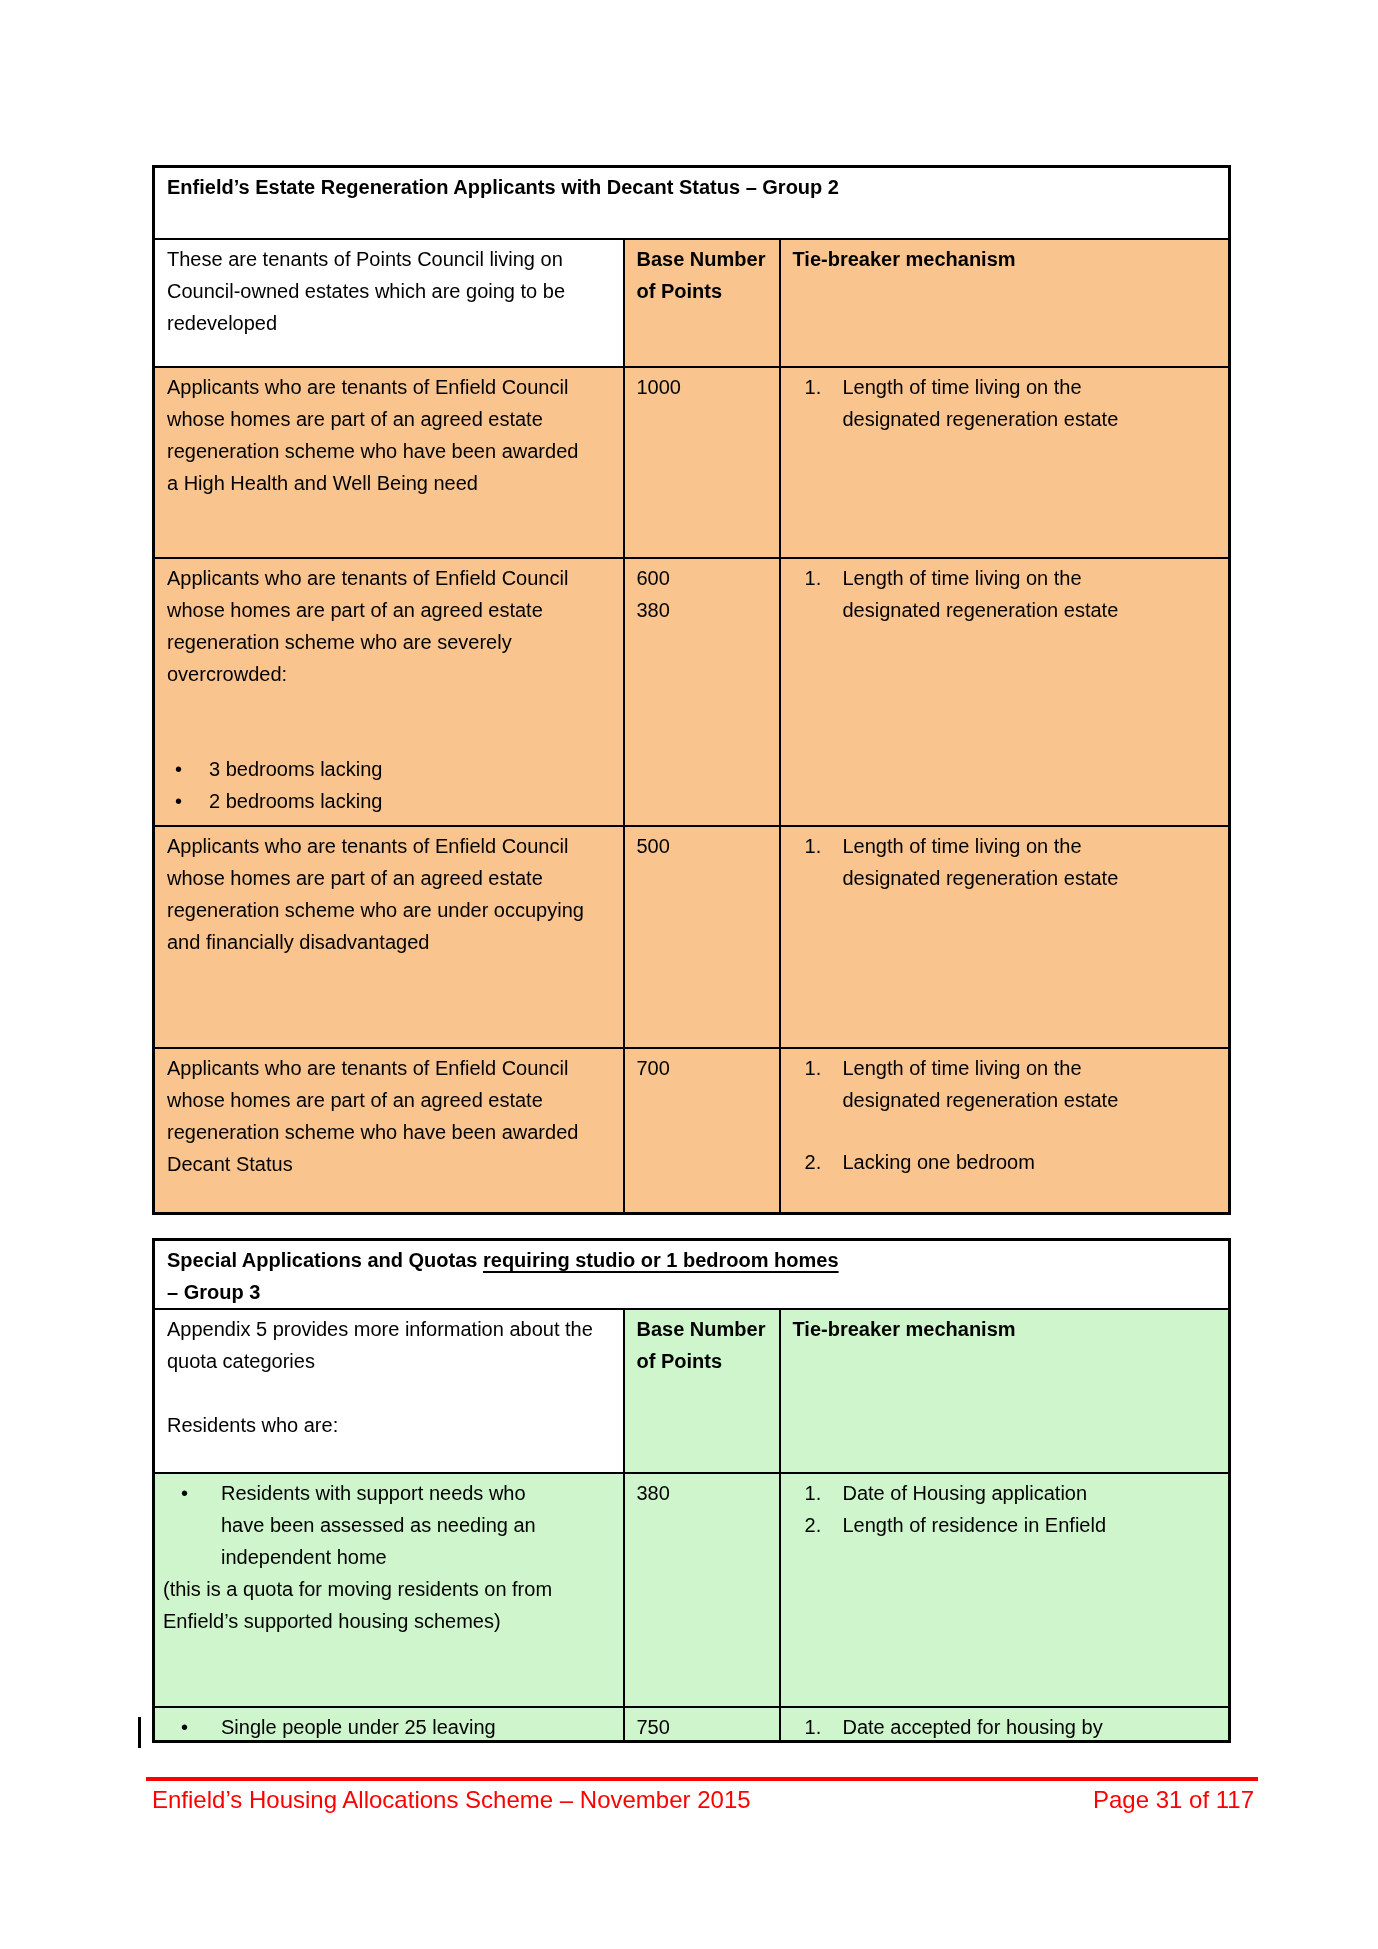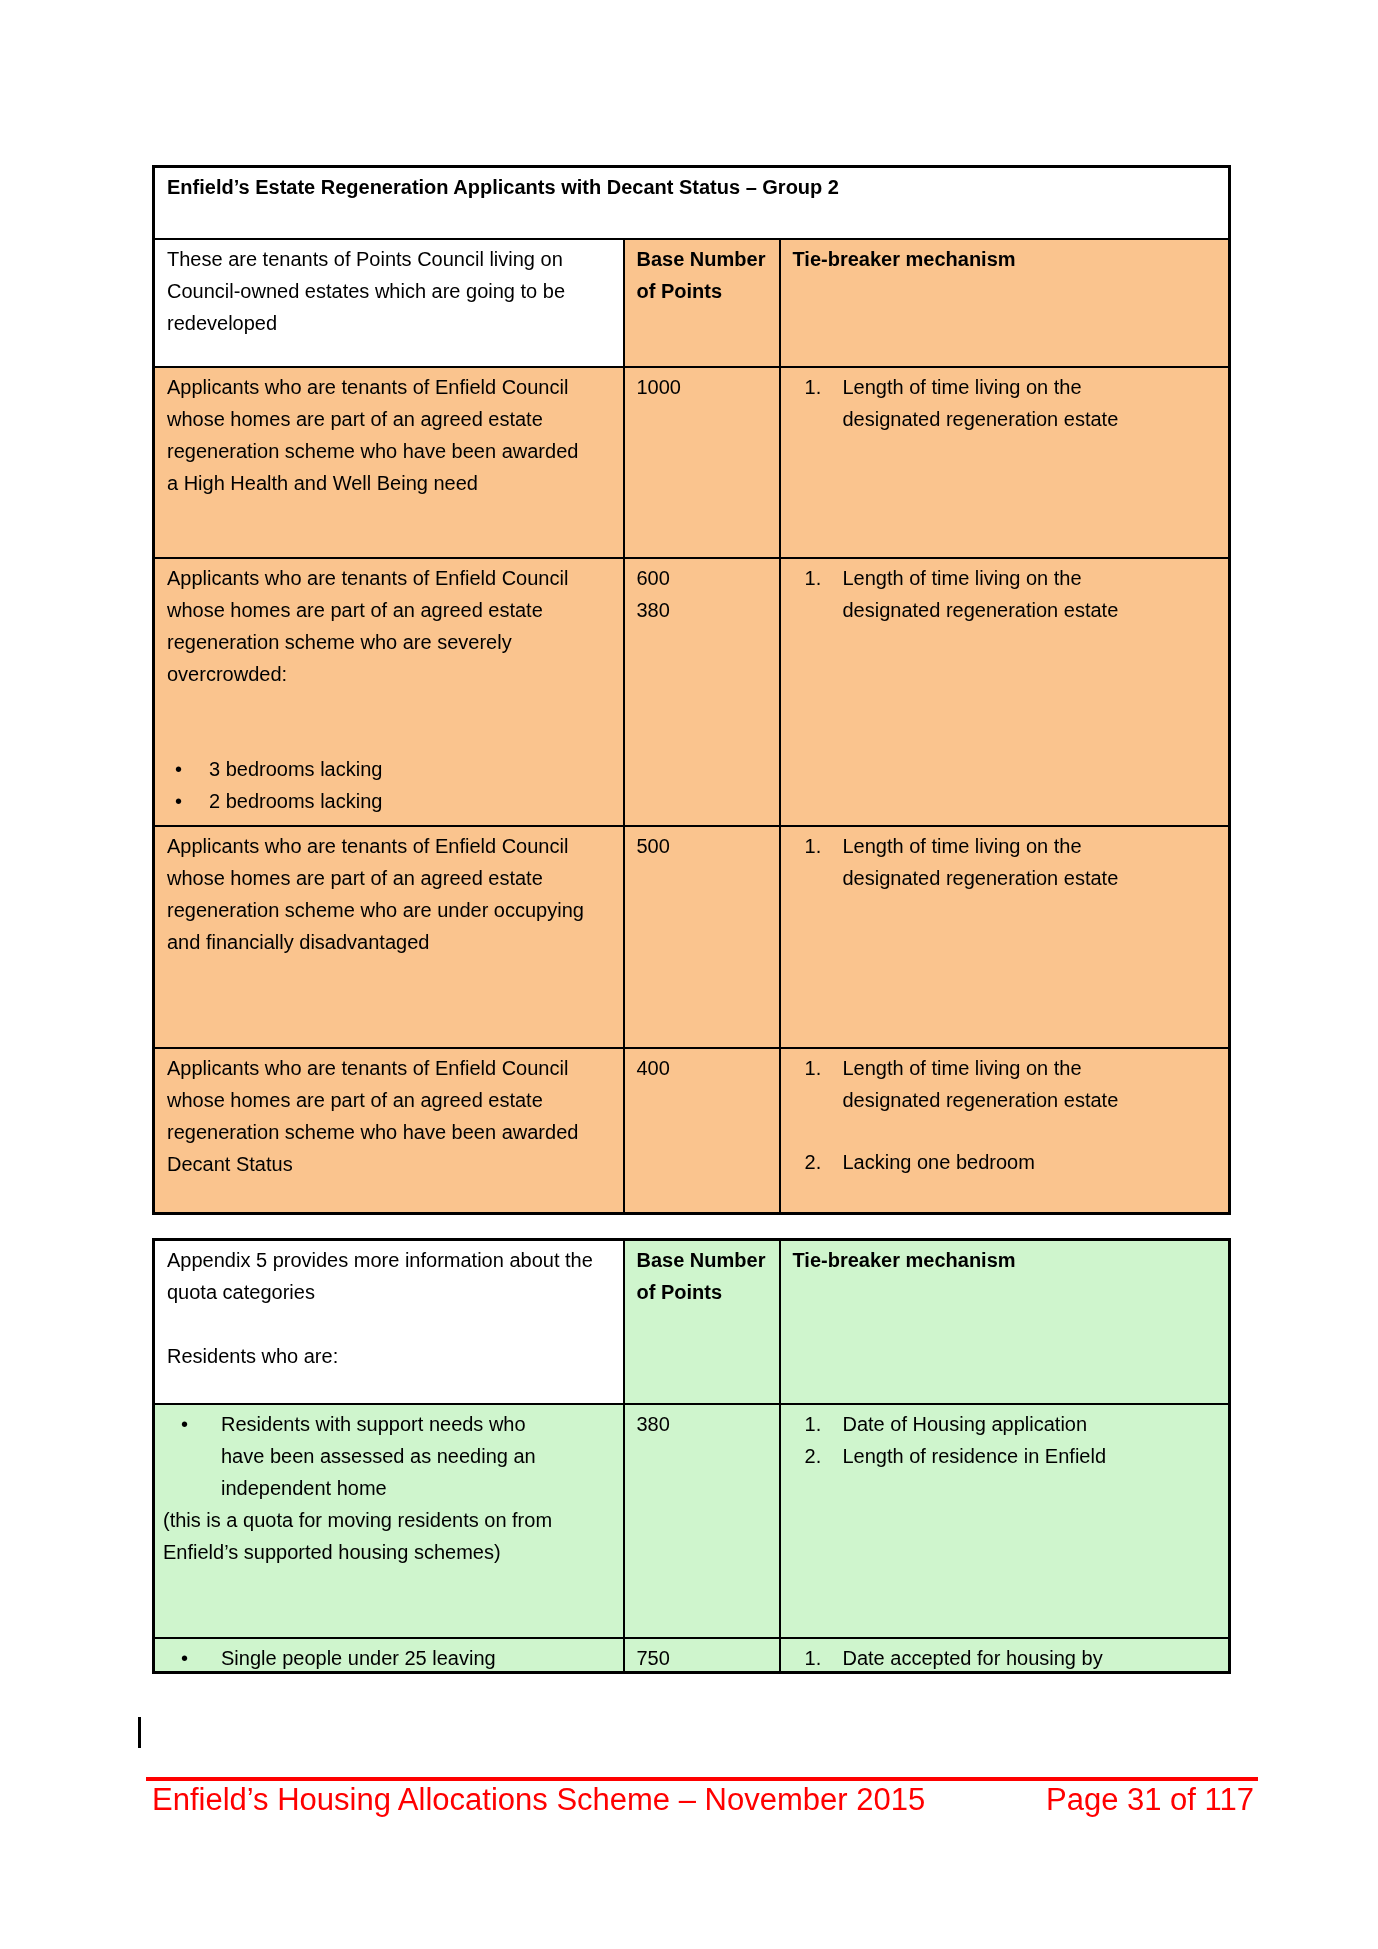--- a/index.html
+++ b/index.html
@@ -93,21 +93,21 @@
     position:absolute;left:138px;top:1717px;
     width:3px;height:31px;background:var(--line);
   }
   .footer-rule{
     position:absolute;left:146px;top:1777px;
     width:1112px;height:4px;background:var(--red);
   }
   .footer-text{
     position:absolute;left:152px;top:1785px;width:1102px;
     display:flex;justify-content:space-between;
-    color:var(--red);font-size:31px;line-height:30px;
+    color:var(--red);font-size:24px;line-height:30px;
   }
 </style>
 </head>
 <body>
 
 <div class="page">
 
   <table class="doc-table t1">
     <colgroup>
         <col style="width:470px">
@@ -178,21 +178,21 @@
                 <span>Length of time living on the designated regeneration estate</span>
               </li>
         </ol>
       </td>
     </tr>
 
     <tr class="row-d">
       <td class="cell-accent">
             <div class="desc">Applicants who are tenants of Enfield Council  whose homes are part of an agreed estate regeneration scheme who have been awarded Decant Status</div>
           </td>
-      <td class="cell-accent pts">400</td>
+      <td class="cell-accent pts">700</td>
       <td class="cell-accent">
         <ol class="tie tie-gap">
           <li>
                 <span>Length of time living on the designated regeneration estate</span>
               </li>
           <li>
                 <span>Lacking one bedroom</span>
               </li>
         </ol>
       </td>
@@ -200,20 +200,26 @@
     </tbody>
   </table>
 
   <table class="doc-table t2">
     <colgroup>
         <col style="width:470px">
         <col style="width:156px">
         <col style="width:450px">
       </colgroup>
     <tbody>
+    <tr class="r-title">
+      <td colspan="3" class="title-cell">
+        <span>Special Applications and Quotas </span><span class="u">requiring studio or 1 bedroom homes</span><br>
+        <span>– Group 3</span>
+      </td>
+    </tr>
     <tr class="r-head">
       <td class="cell-white">
         <div class="desc">Appendix 5 provides more information about the quota categories</div>
         <div class="desc p2">Residents who are:</div>
       </td>
       <td class="cell-accent head">Base Number of Points</td>
       <td class="cell-accent head">
         <div class="tie-head">Tie-breaker mechanism</div>
       </td>
     </tr>

